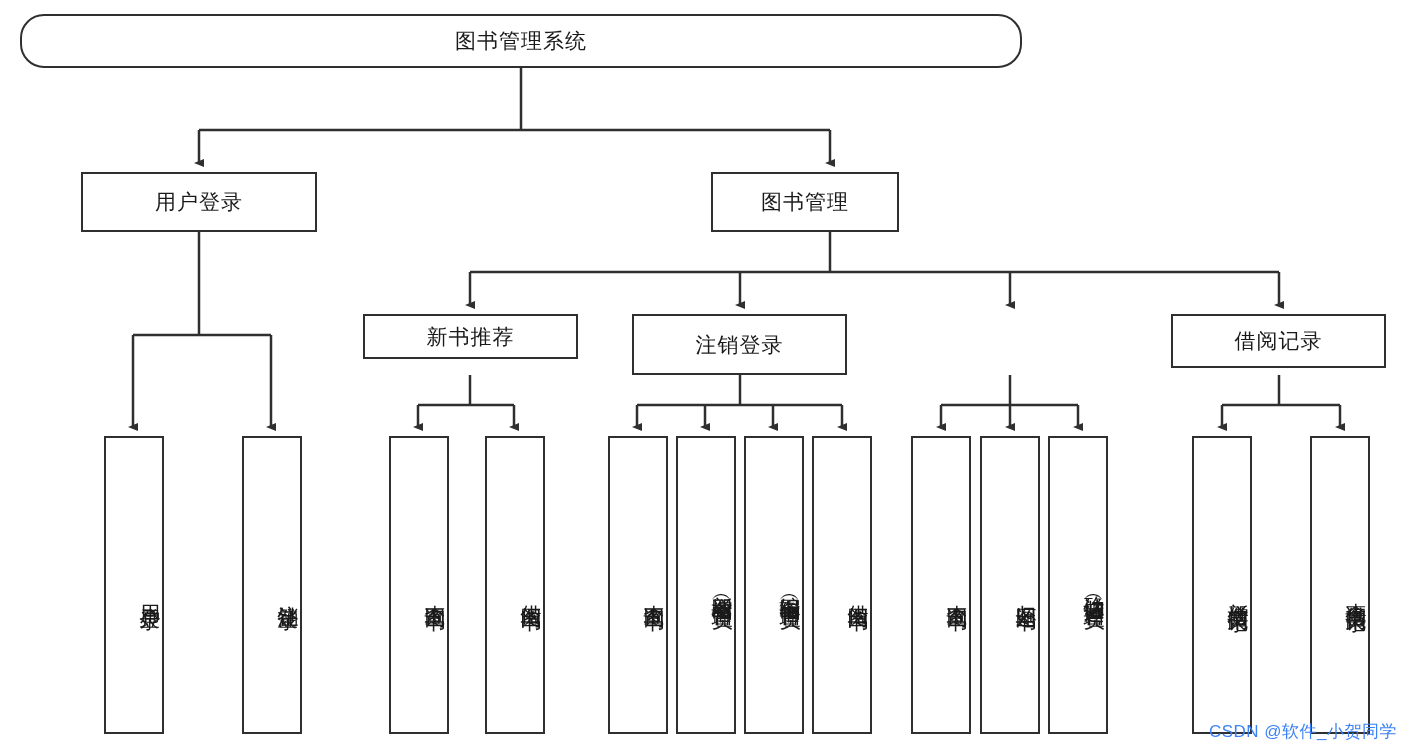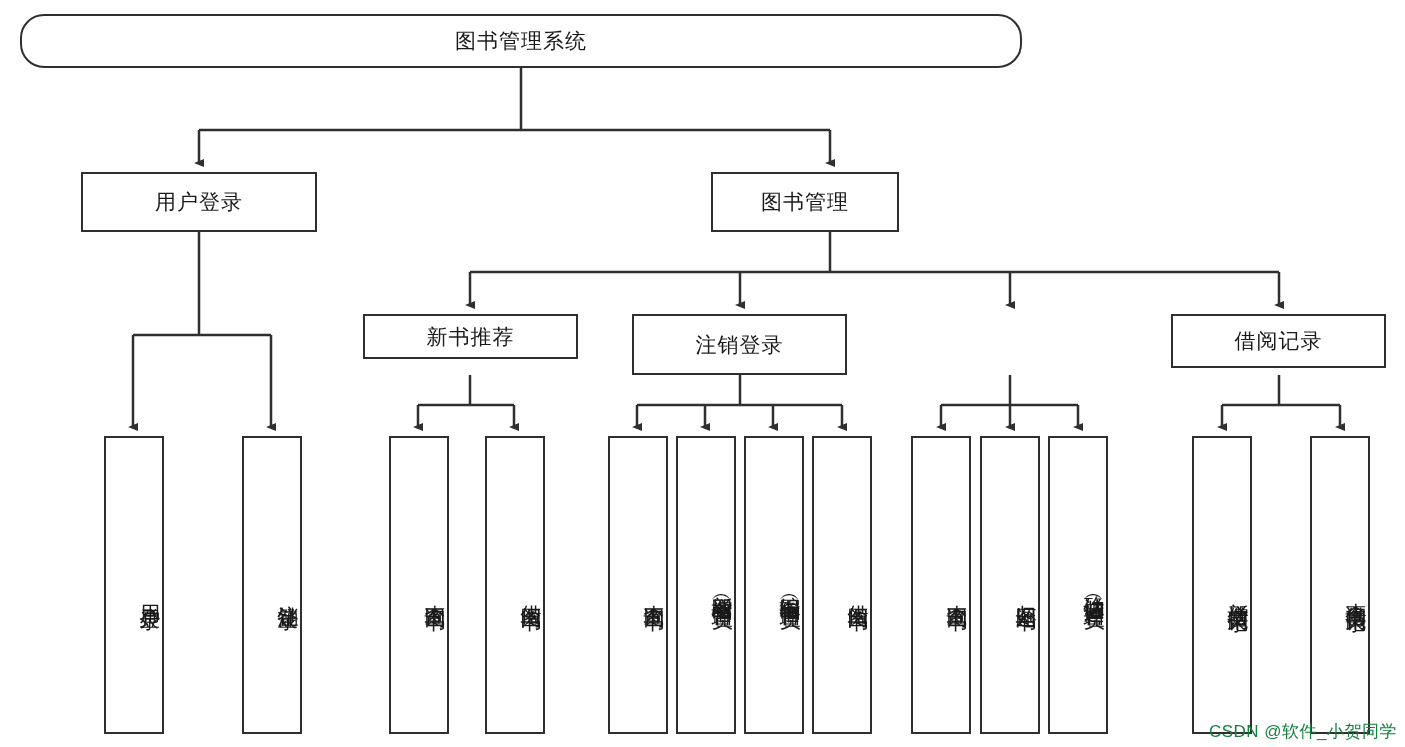--- a/index.html
+++ b/index.html
@@ -57,21 +57,21 @@
   }
   .node-label {
     display: block;
     white-space: pre-line;
   }
   .watermark {
     position: absolute;
     right: 8px;
     bottom: 4px;
     font-size: 17px;
-    color: #15803d;
+    color: #3b82f6;
     letter-spacing: 0.5px;
     user-select: none;
     white-space: nowrap;
     margin-top: 38px;
   }
 </style>
 </head>
 <body>
 
 <div id="diagram-root">

